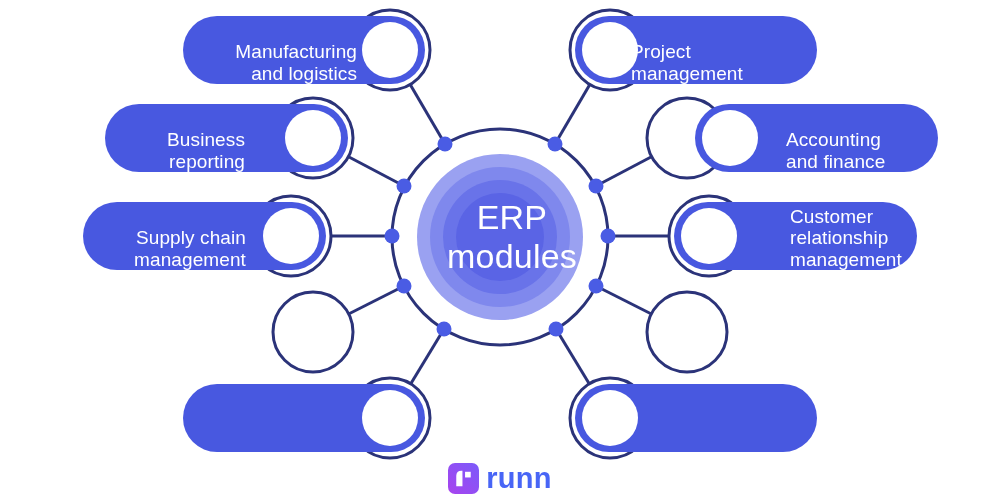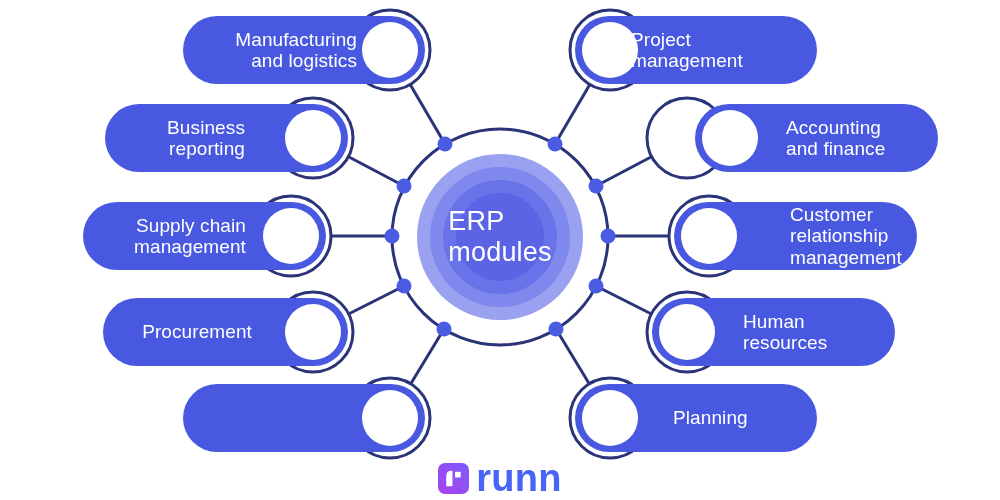--- a/index.html
+++ b/index.html
@@ -4,21 +4,21 @@
 <style>
   html,body{margin:0;padding:0;background:#fff;}
   .canvas{
     position:relative;width:1000px;height:500px;background:#ffffff;
     font-family:"Liberation Sans",sans-serif;overflow:hidden;
   }
   .underlay{position:absolute;left:0;top:0;width:1000px;height:500px;}
   
   .pill{
     position:absolute;height:68px;border-radius:34px;background:#4858e0;
-    display:flex;align-items:center;box-sizing:border-box;
+    display:flex;align-items:flex-end;box-sizing:border-box;
   }
   .pill-label{
     color:#ffffff;font-size:19px;line-height:1.12;font-weight:500;
     white-space:pre-line;width:100%;letter-spacing:.1px;
   }
   .pill.left .pill-label{text-align:right;}
   .pill.right .pill-label{text-align:left;}
   .white-circle{
     position:absolute;width:56px;height:56px;border-radius:50%;background:#ffffff;top:6px;
   }
@@ -30,37 +30,37 @@
   .p2{left:83px; top:202px;width:243px;padding-right:80px;}
   .p3{left:103px;top:298px;width:245px;padding-right:96px;}
   .p4{left:183px;top:384px;width:242px;padding-right:88px;}
   .p5{left:575px;top:16px;width:242px;padding-left:56px;}
   .p6{left:652px;top:104px;width:243px;padding-left:91px;margin-left:43px;}
   .p7{left:674px;top:202px;width:243px;padding-left:116px;}
   .p8{left:652px;top:298px;width:243px;padding-left:91px;}
   .p9{left:575px;top:384px;width:242px;padding-left:98px;}
   
   .hub-label{
-    position:absolute;left:400px;top:190px;width:200px;height:94px;
-    display:flex;align-items:center;justify-content:center;
-    color:#ffffff;font-size:27px;font-weight:500;line-height:1.15;white-space:pre-line;
+    position:absolute;left:412px;top:190px;width:200px;height:94px;
+    display:flex;align-items:center;justify-content:center;text-align:center;
+    color:#ffffff;font-size:34px;font-weight:500;line-height:1.15;white-space:pre-line;
     letter-spacing:.2px;
   }
   
   .footer{
     position:absolute;left:0;top:460px;width:1000px;height:36px;
     display:flex;align-items:center;justify-content:center;gap:7px;
   }
   .logo-icon{
     width:31px;height:31px;border-radius:7px;
     background:linear-gradient(225deg,#7b5bfa 0%,#a843ee 100%);
     display:flex;align-items:center;justify-content:center;
   }
   .brand-text{
-    font-size:38px;font-weight:600;color:#4865f6;letter-spacing:.3px;line-height:1;
+    font-size:29px;font-weight:600;color:#4865f6;letter-spacing:.3px;line-height:1;
   }
 </style>
 </head>
 <body>
 
 <div class="canvas">
 
   <svg class="underlay" viewBox="0 0 1000 500">
     <g stroke="#2b3379" stroke-width="3">
       <line x1="445" y1="144" x2="390" y2="50"></line>
@@ -122,51 +122,41 @@
   <div class="pill left p1">
     <span class="pill-label">Business
 reporting</span>
     <span class="white-circle"></span>
   </div>
   <div class="pill left p2">
     <span class="pill-label">Supply chain
 management</span>
     <span class="white-circle"></span>
   </div>
-  <div class="pill left p3">
-    <span class="pill-label">Procurement</span>
-    <span class="white-circle"></span>
-  </div>
   <div class="pill left p4">
     <span class="white-circle"></span>
   </div>
 
   <div class="pill right p5">
     <span class="pill-label">Project
 management</span>
     <span class="white-circle"></span>
   </div>
   <div class="pill right p6">
     <span class="pill-label">Accounting
 and finance</span>
     <span class="white-circle"></span>
   </div>
   <div class="pill right p7">
     <span class="pill-label">Customer
 relationship
 management</span>
     <span class="white-circle"></span>
   </div>
-  <div class="pill right p8">
-    <span class="pill-label">Human
-resources</span>
-    <span class="white-circle"></span>
-  </div>
   <div class="pill right p9">
-    <span class="pill-label">Planning</span>
     <span class="white-circle"></span>
   </div>
 
   <div class="footer">
     <span class="logo-icon">
       <svg width="31" height="31" viewBox="0 0 30 30">
         <path d="M8 22.5 L8 12.5 Q8 7.5 13 7.5 L14 7.5 L14 22.5 Z" fill="#ffffff"></path>
         <rect x="16.5" y="8.5" width="5.5" height="5.5" fill="#ffffff"></rect>
       </svg>
     </span>

